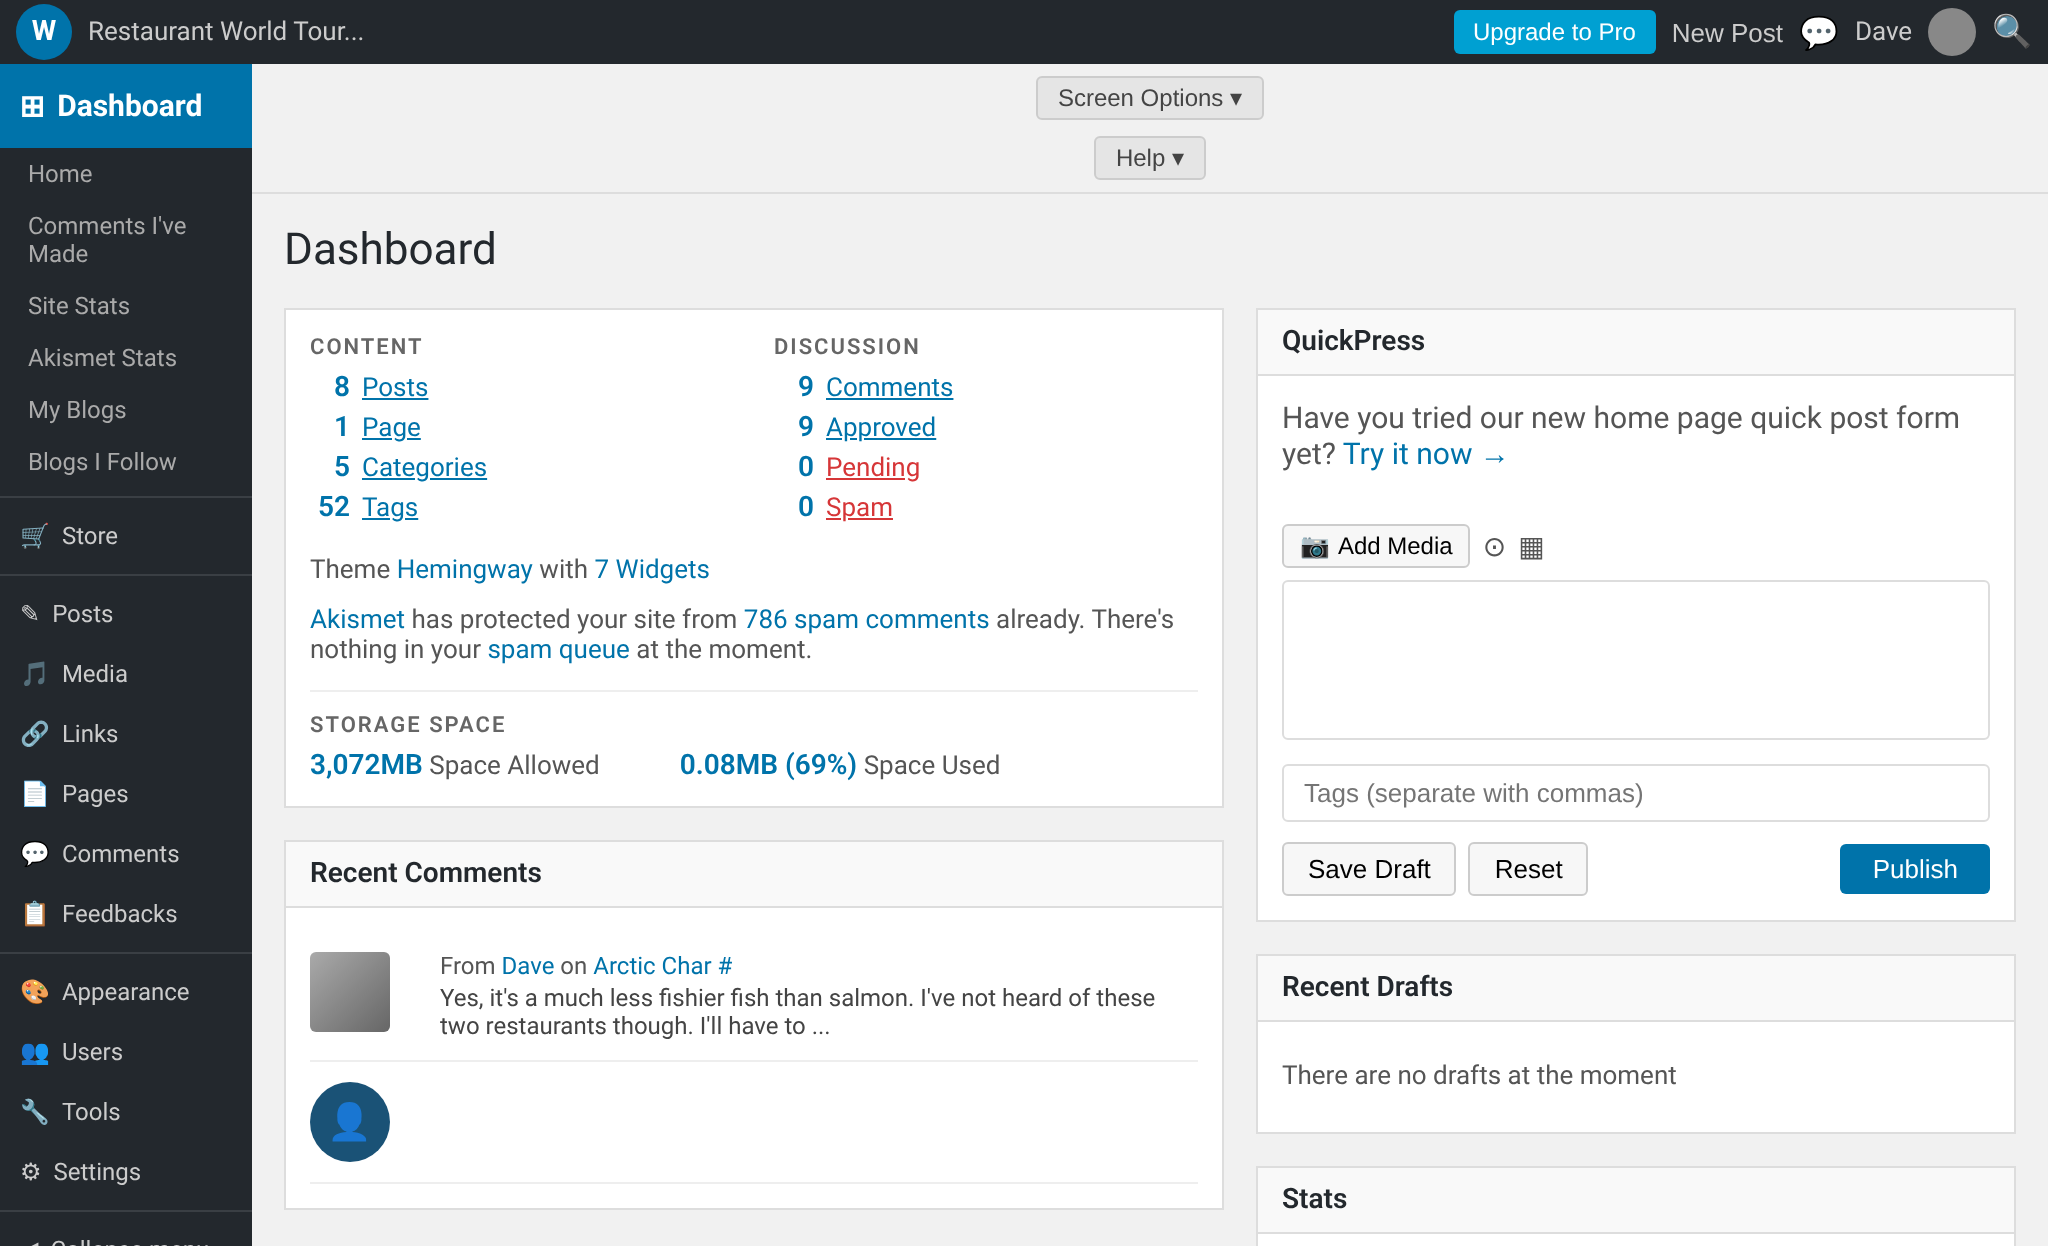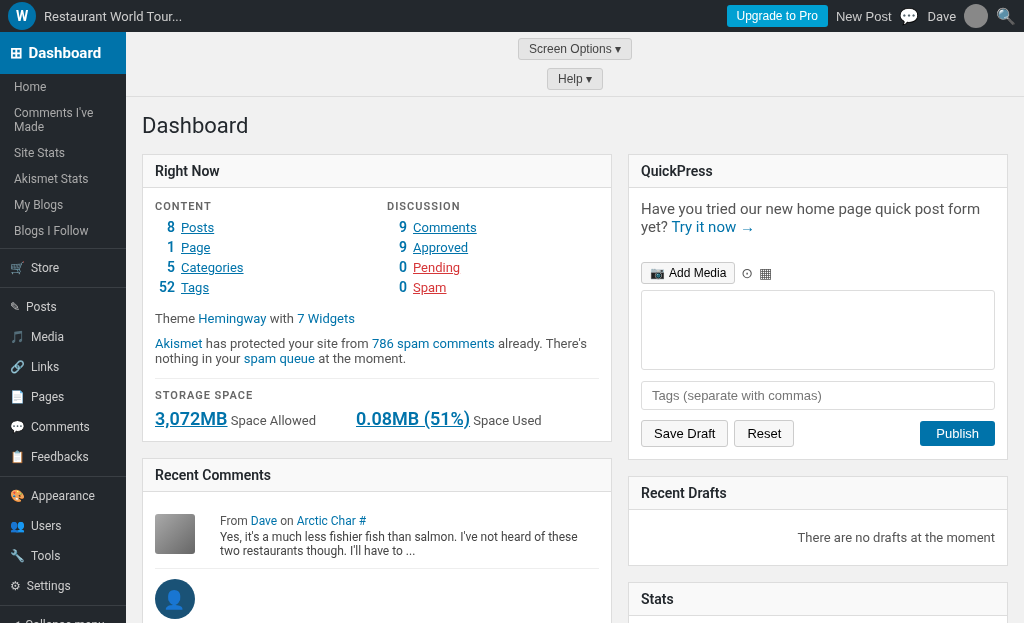--- a/index.html
+++ b/index.html
@@ -194,21 +194,21 @@
       letter-spacing: 1px;
       font-weight: 600;
       margin-bottom: 6px;
     }
     .storage-values {
       display: flex;
       gap: 40px;
       font-size: 13px;
       color: #555;
     }
-    .storage-val { color: #0073aa; font-weight: 600; font-size: 18px; text-decoration: underline; }
+    .storage-val { color: #0073aa; font-weight: 600; font-size: 14px; }
 
     
     .comment-item {
       display: flex;
       gap: 25px;
       padding: 10px 0;
       border-bottom: 1px solid #eee;
     }
     .comment-avatar {
       width: 40px; height: 40px;
@@ -310,21 +310,21 @@
       color: #fff;
       border: none;
       border-radius: 3px;
       padding: 5px 16px;
       font-size: 13px;
       cursor: pointer;
       margin-left: auto;
     }
 
     
-    .no-drafts { font-size: 13px; color: #555; padding: 8px 0; text-align: right; }
+    .no-drafts { font-size: 13px; color: #555; padding: 8px 0; }
 
     
     .no-stats { font-size: 13px; color: #555; text-align: center; padding: 20px 0; }
   </style>
 </head>
 <body>
 
 <div id="wpadminbar">
   <div class="wp-logo">W</div>
   <span class="site-name">Restaurant World Tour...</span>
@@ -413,21 +413,20 @@
     </div>
 
     <div id="content-area">
       <h1 class="page-title">Dashboard</h1>
 
       <div class="dashboard-columns">
 
         <div class="col-left">
 
           <div class="widget-box">
-            <div class="widget-header">Right Now</div>
             <div class="widget-body">
               <div class="right-now-columns">
                 <div class="right-now-col">
                   <div class="rn-section-label">CONTENT</div>
                   <div class="rn-item">
                     <span class="rn-count">8</span>
                     <a class="rn-label" href="#">Posts</a>
                   </div>
                   <div class="rn-item">
                     <span class="rn-count">1</span>
@@ -465,21 +464,21 @@
               <div class="theme-line">Theme <a href="#" style="color:#0073aa;text-decoration:none;">Hemingway</a> with <a href="#" style="color:#0073aa;text-decoration:none;">7 Widgets</a></div>
               <div class="akismet-line"><a href="#" style="color:#0073aa;text-decoration:none;text-align:right;">Akismet</a> has protected your site from <a href="#" style="color:#0073aa;text-decoration:none;">786 spam comments</a> already. There's nothing in your <a href="#" style="color:#0073aa;text-decoration:none;">spam queue</a> at the moment.</div>
               <div class="storage-section">
                 <div class="storage-label">STORAGE SPACE</div>
                 <div class="storage-values">
                   <span>
                     <span class="storage-val">3,072MB</span>
                     <span>Space Allowed</span>
                   </span>
                   <span>
-                    <span class="storage-val">0.08MB (51%)</span>
+                    <span class="storage-val">0.08MB (69%)</span>
                     <span>Space Used</span>
                   </span>
                 </div>
               </div>
             </div>
           </div>
 
           <div class="widget-box">
             <div class="widget-header">Recent Comments</div>
             <div class="widget-body">

